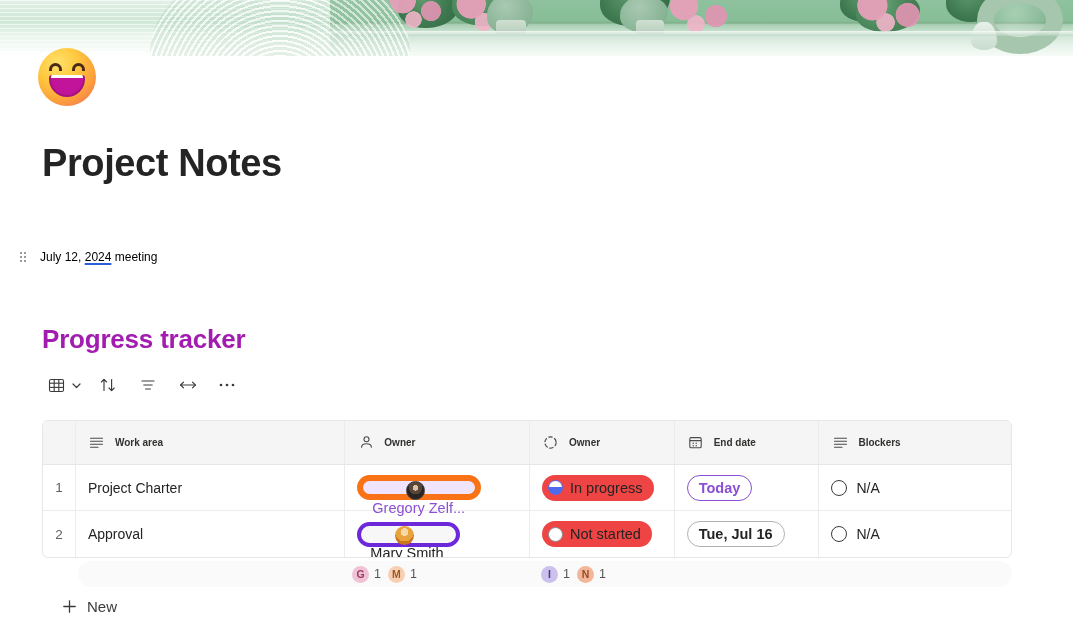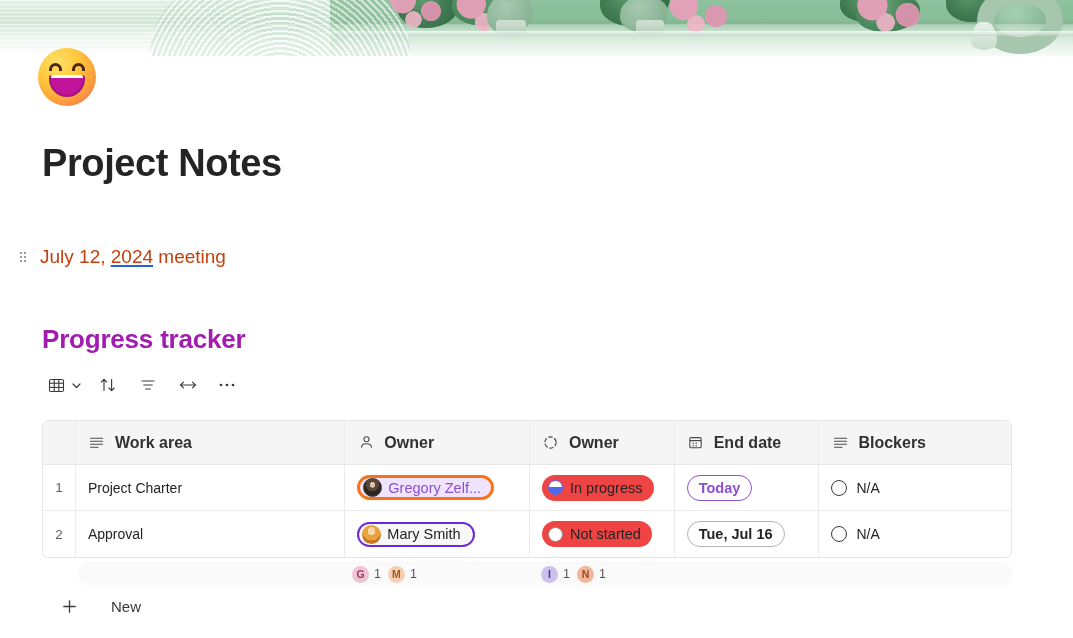--- a/index.html
+++ b/index.html
@@ -76,21 +76,21 @@
     position: absolute; left: 42px; top: 142px;
     font-size: 38px; font-weight: bold; color: #242424; letter-spacing: -.4px;
   }
 
   
   .para-row { position: absolute; left: 16px; top: 244px; width: 600px; height: 26px; display: flex; align-items: center; }
   .drag-handle { width: 14px; height: 16px; margin-right: 10px; display:flex; align-items:center; justify-content:center; }
   .drag-handle .dots { width: 8px; height: 12px;
     background-image: radial-gradient(circle, #9a9a9a 40%, transparent 41%);
     background-size: 4px 4px; background-repeat: repeat; }
-  .para-text { font-size: 19px; color: #c2410c; white-space: pre; }
+  .para-text { font-size: 12px; color: #000000; white-space: pre; }
   .spellcheck { text-decoration: underline; text-decoration-color: #2b5fd9;
                 text-decoration-style: solid; text-decoration-thickness: 1.5px;
                 text-underline-offset: 2px; }
 
   
   .section-title { position: absolute; left: 42px; top: 324px; font-size: 26px; font-weight: bold; color: #a21caf; letter-spacing: -.2px; }
 
   
   .toolbar { position: absolute; left: 44px; top: 372px; display: flex; align-items: center; gap: 0; }
   .tb-btn { height: 26px; display: flex; align-items: center; justify-content: center; cursor: pointer; color: #3b3a39; }
@@ -105,27 +105,27 @@
            border: 1px solid #e6e6e6; border-radius: 6px; overflow: hidden; background: #fff; }
   .trow { display: flex; }
   .thead { background: #f5f5f5; height: 44px; border-bottom: 1px solid #e6e6e6; }
   .tbody-row { height: 46px; border-bottom: 1px solid #ececec; }
   .tbody-row.last { border-bottom: none; }
   .cell { display: flex; align-items: center; padding: 0 12px; border-right: 1px solid #ececec; }
   .cell.lastcol { border-right: none; }
   .c-num { width: 33px; justify-content: center; padding: 0; color: #616161; font-size: 13.5px; }
   .c-work { width: 270px; } .c-owner { width: 185px; }
   .c-status { width: 145px; } .c-date { width: 145px; } .c-block { width: 192px; }
-  .hdr-label { font-size: 16px; font-weight: bold; color: #323130; }
+  .hdr-label { font-size: 10px; font-weight: bold; color: #323130; }
   .hdr-ico { width: 18px; height: 18px; margin-right: 9px; display: flex; align-items: center; justify-content: center; color: #4b4b4b; }
   .cellval { font-size: 14px; color: #242424; }
 
   .pill { display: inline-flex; align-items: center; border-radius: 14px; height: 25px; padding: 0 10px 0 3px; }
-  .pill.person-purple { background: #efe4fb; border: 3px solid #f97316; }
-  .pill.person-gray { background: #f7f7f7; border: 2px solid #6d28d9; padding-right: 12px; }
+  .pill.person-purple { background: #efe4fb; border: 6px solid #f97316; flex-direction: column; }
+  .pill.person-gray { background: #f7f7f7; border: 4px solid #6d28d9; padding-right: 12px; flex-direction: column; }
   .pill .pname { font-size: 14.5px; margin-left: 6px; }
   .pill.person-purple .pname { color: #8a4fd3; }
   .pill.person-gray .pname { color: #242424; }
   .avatar { width: 19px; height: 19px; border-radius: 50%; flex: none; }
   .avatar.photo { background: radial-gradient(circle at 50% 34%, #d7c0ad 0 20%, #5a4636 21% 46%, #2a2422 47% 100%); border: 1px solid #3a3a3a; }
   .avatar.mary { background: radial-gradient(circle at 50% 32%, #f7d8a8 0 24%, #e8a33c 25% 58%, #c9761f 59% 100%); }
 
   .status-pill { display: inline-flex; align-items: center; background: #ef4444; border-radius: 13px; height: 26px; padding: 0 11px 0 6px; }
   .status-pill .slabel { font-size: 14.5px; color: #242424; margin-left: 7px; }
   .dot-half { width: 15px; height: 15px; border-radius: 50%; background: linear-gradient(180deg,#ffffff 0 50%, #4f6bed 50% 100%); border: 1.5px solid #4f6bed; flex: none; }
@@ -148,21 +148,21 @@
             display: flex; align-items: center; justify-content: center; }
   .sbadge.g { background: #f0c3d4; color: #9c3a64; }
   .sbadge.m { background: #f7d0b4; color: #a05824; }
   .sbadge.i { background: #ccc0ec; color: #4b3a8f; }
   .sbadge.n { background: #f2b79b; color: #9d4a26; }
   .scount { font-size: 12.5px; color: #555; }
 
   
   .newrow { position: absolute; left: 60px; top: 593px; display: flex; align-items: center; height: 26px; cursor: pointer; }
   .plus { width: 18px; height: 18px; margin-right: 9px; color: #3b3a39; display:flex; align-items:center; justify-content:center; }
-  .newlabel { font-size: 15px; color: #3b3a39; margin-left: 24px; }
+  .newlabel { font-size: 15px; color: #3b3a39; }
 </style>
 </head>
 <body>
 
 <div id="app">
 
   <div class="banner">
     <div class="greenwall"></div>
 
     <div class="shrub dark" style="left:398px; top:-16px; width:62px; height:44px;"></div>

